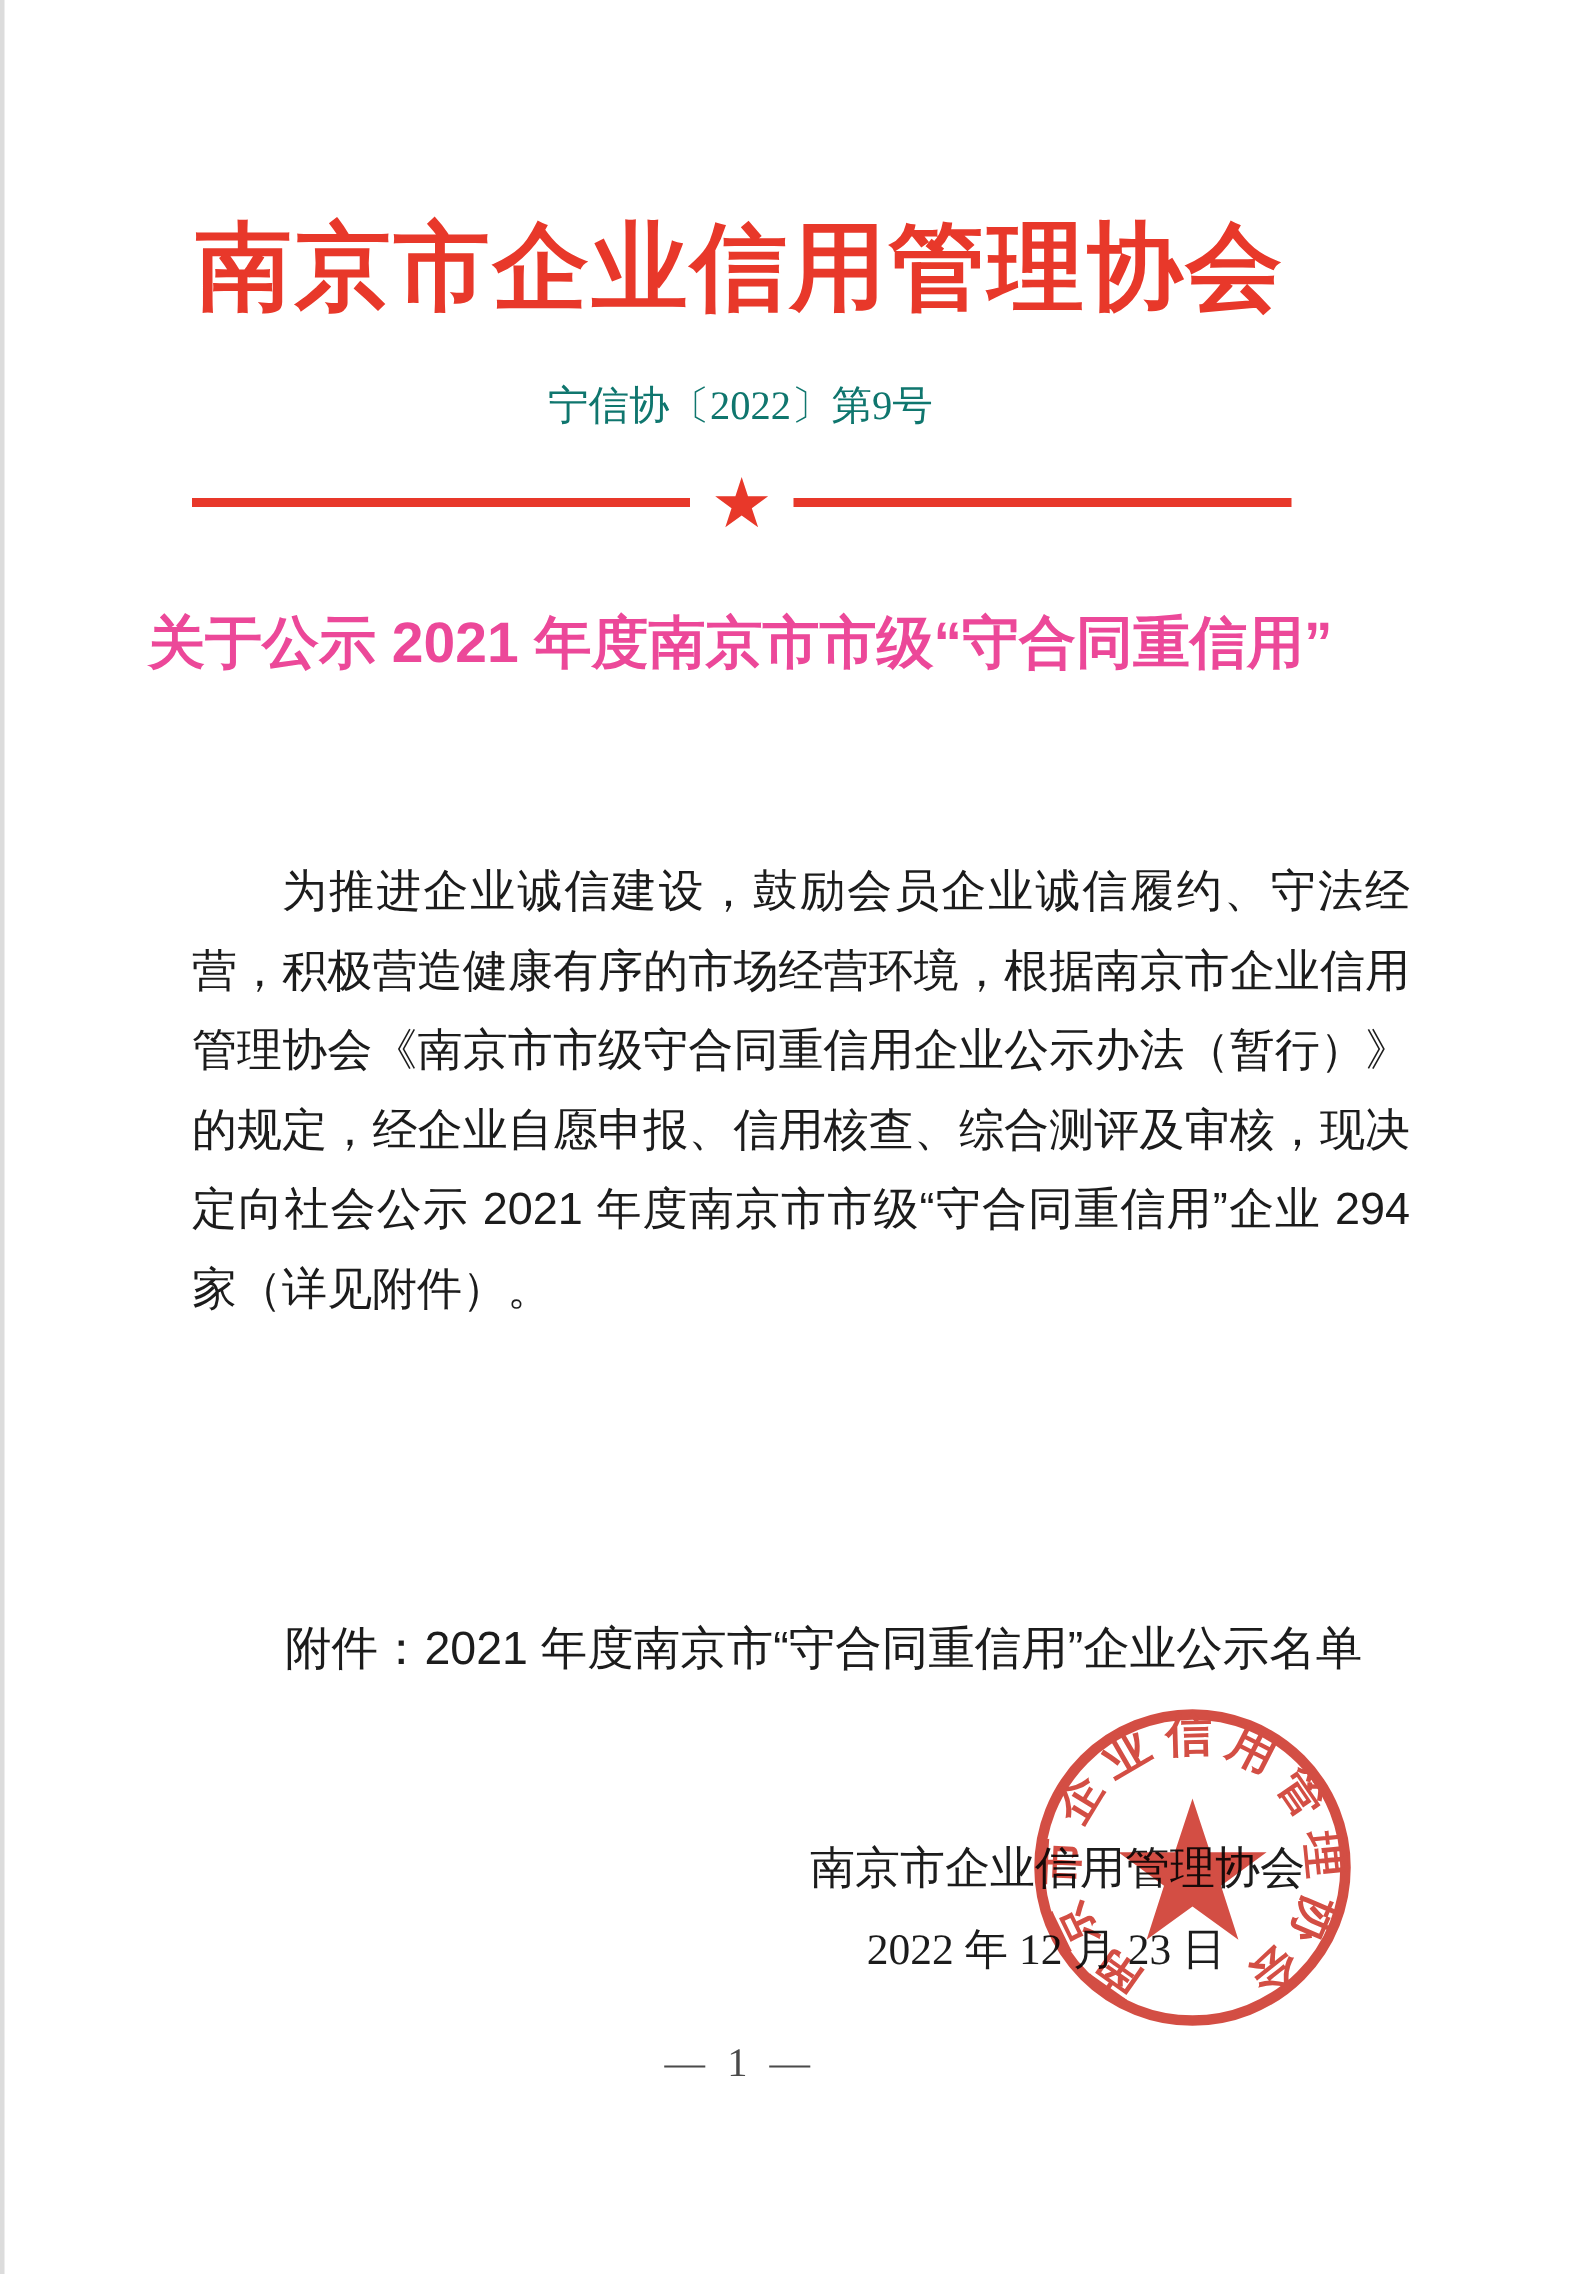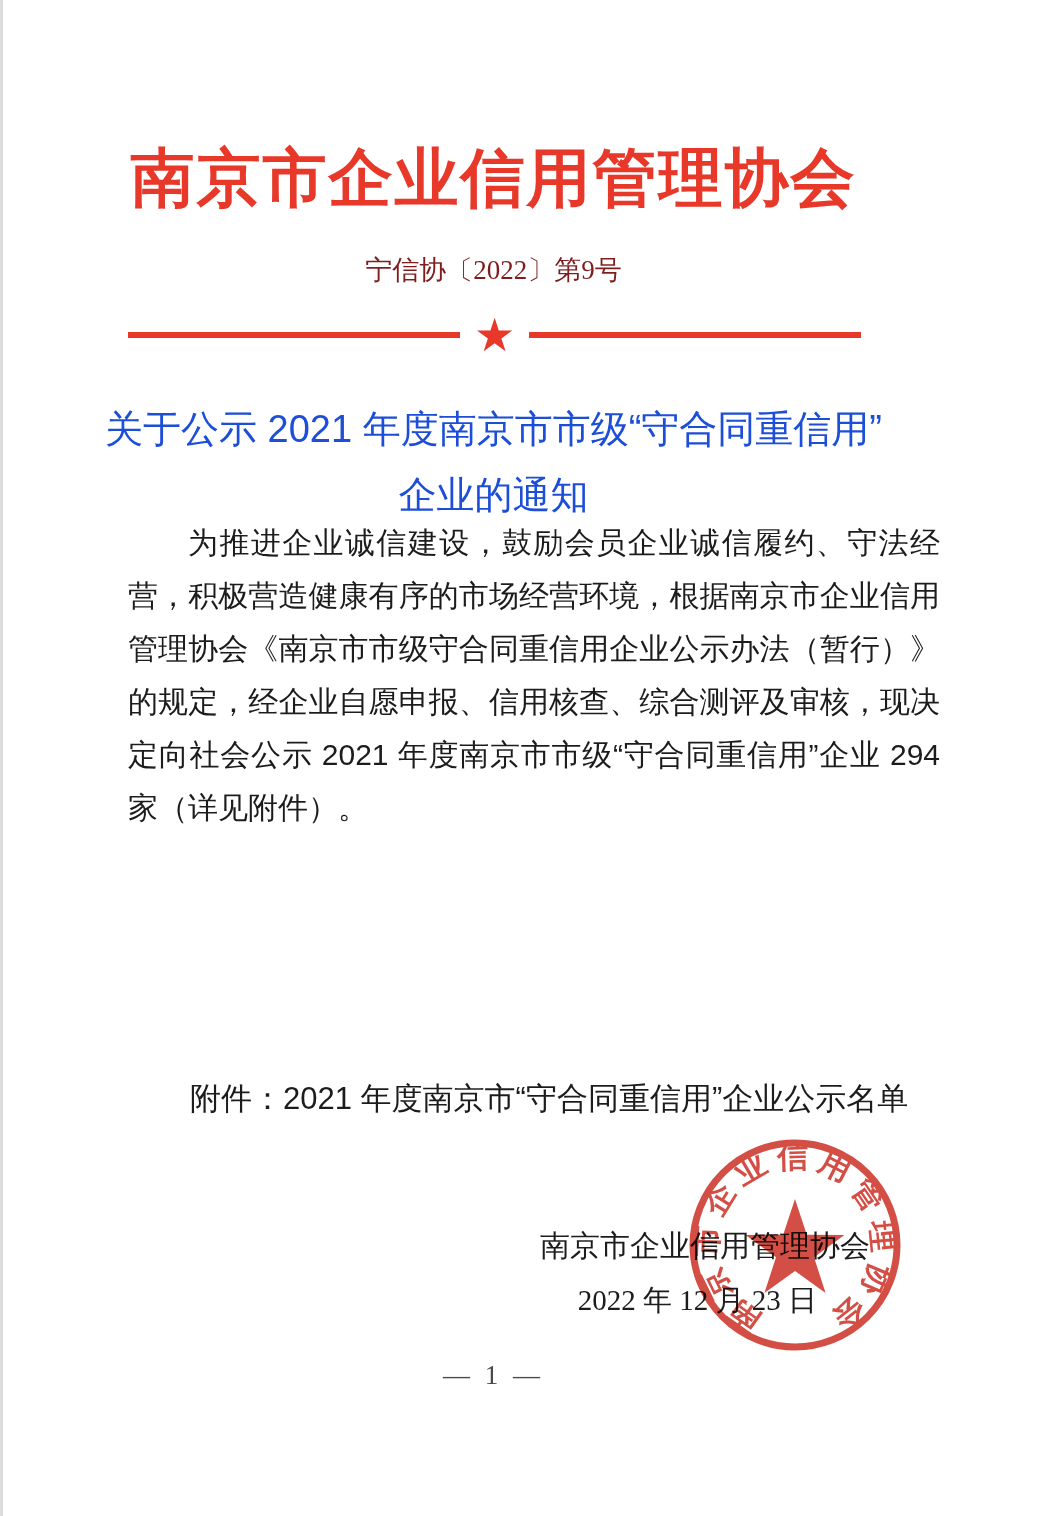--- a/index.html
+++ b/index.html
@@ -25,21 +25,21 @@
     color:#e8382a;
     white-space:nowrap;
   }
   .doc-number{
     position:absolute;
     top:250px; left:0; right:0;
     text-align:center;
     font-family:"Liberation Serif","DejaVu Serif",serif;
     font-size:27px;
     line-height:40px;
-    color:#7f1d1d;
+    color:#0f766e;
   }
   .divider{
     position:absolute;
     top:312px; left:128px; right:126px;
     height:46px;
     display:flex;
     align-items:center;
   }
   .divider .rule{
     flex:1 1 auto;
@@ -50,28 +50,28 @@
     flex:0 0 auto;
     margin:0 14px;
     font-size:46px;
     line-height:46px;
     color:#e8382a;
   }
   .doc-title{
     position:absolute;
     top:396px; left:60px; right:60px;
     text-align:center;
-    font-weight:normal;
+    font-weight:bold;
     font-size:38px;
     line-height:66px;
-    color:#1d4ed8;
+    color:#ec4899;
   }
   .body-text{
     position:absolute;
-    top:516px; left:128px;
+    top:568px; left:128px;
     width:812px;
     font-size:30px;
     line-height:53px;
     text-align:justify;
     color:#1c1c1c;
   }
   .body-text p{
     margin:0;
     text-indent:2em;
   }
@@ -129,21 +129,20 @@
   <div class="doc-number">宁信协〔2022〕第9号</div>
 
   <div class="divider">
     <div class="rule"></div>
     <div class="star">★</div>
     <div class="rule"></div>
   </div>
 
   <div class="doc-title">
     <div>关于公示 2021 年度南京市市级“守合同重信用”</div>
-    <div>企业的通知</div>
   </div>
 
   <div class="body-text">
     <p>为推进企业诚信建设，鼓励会员企业诚信履约、守法经营，积极营造健康有序的市场经营环境，根据南京市企业信用管理协会《南京市市级守合同重信用企业公示办法（暂行）》的规定，经企业自愿申报、信用核查、综合测评及审核，现决定向社会公示 2021 年度南京市市级“守合同重信用”企业 294 家（详见附件）。</p>
   </div>
 
   <div class="attachment">附件：2021 年度南京市“守合同重信用”企业公示名单</div>
 
   <div class="signature-org">南京市企业信用管理协会</div>
 

